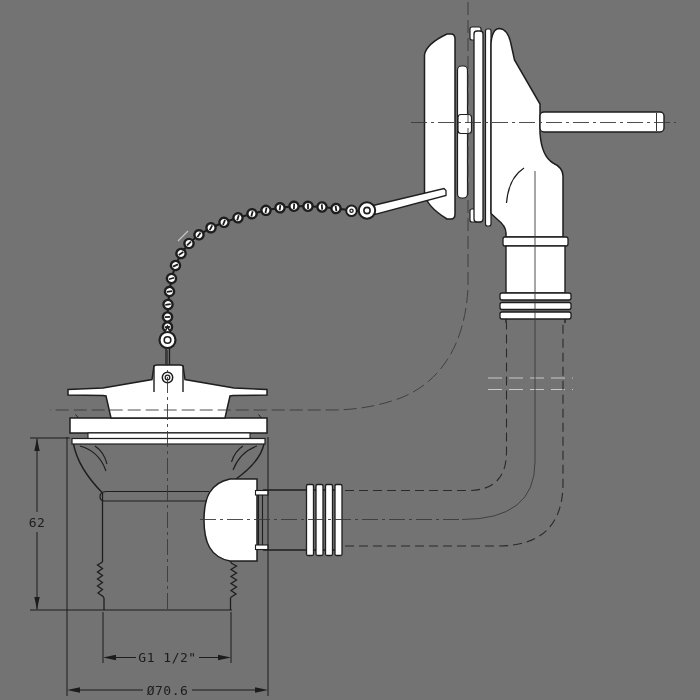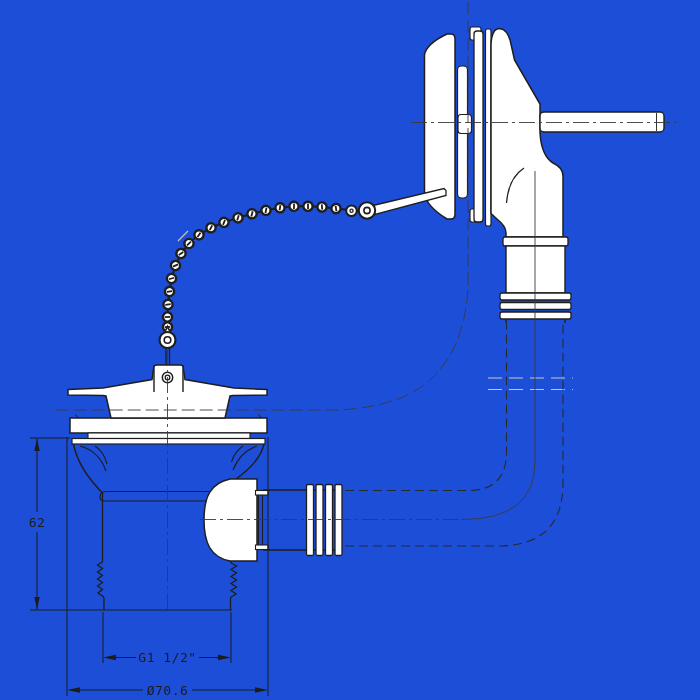--- a/index.html
+++ b/index.html
@@ -1,16 +1,16 @@
 <!DOCTYPE html>
 <html><head>
 <meta charset="utf-8">
 <style>
   html,body{margin:0;padding:0;background:#ffffff;}
-  #stage{width:700px;height:700px;background:#1d4ed8;position:relative;overflow:hidden;
+  #stage{width:700px;height:700px;background:#737373;position:relative;overflow:hidden;
          font-family:"DejaVu Sans Mono","Liberation Mono",monospace;}
   svg{display:block;}
   text{fill:#1c1c1c;font-family:"DejaVu Sans Mono","Liberation Mono",monospace;font-size:13px;letter-spacing:0.5px;}
 </style>
 </head>
 <body>
 
 <div id="stage">
 <svg width="700" height="700" viewBox="0 0 700 700">
 

